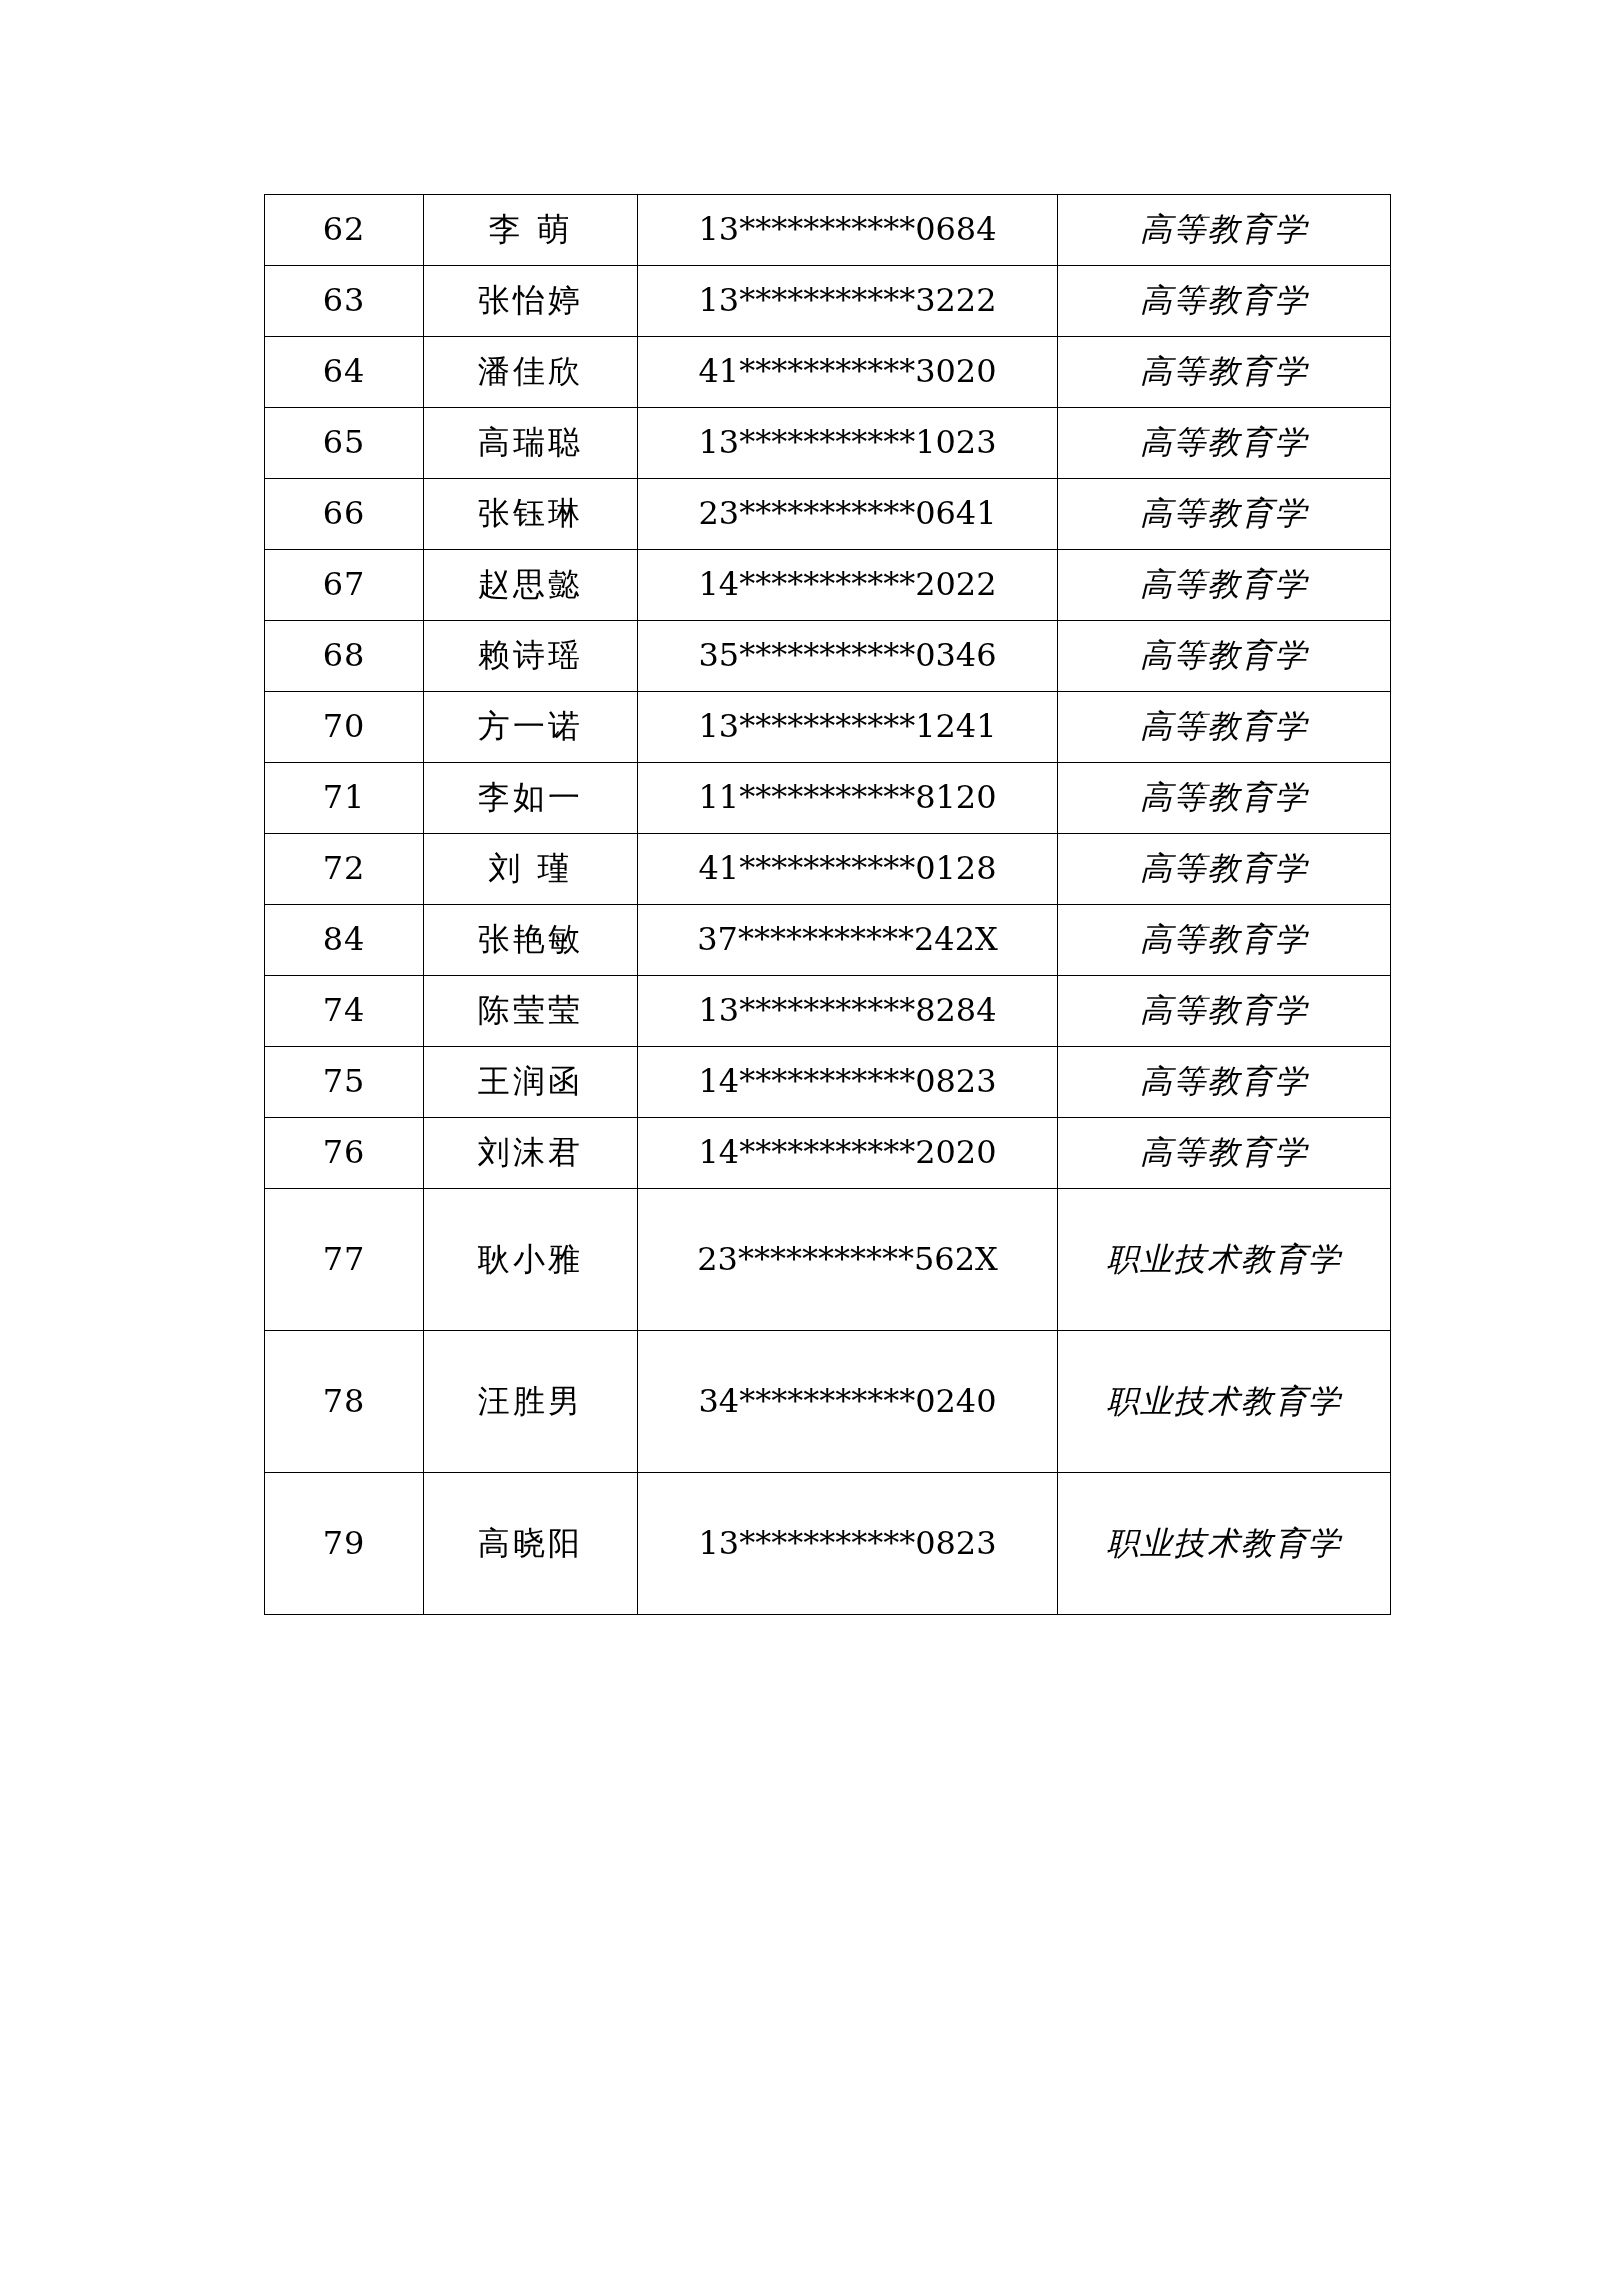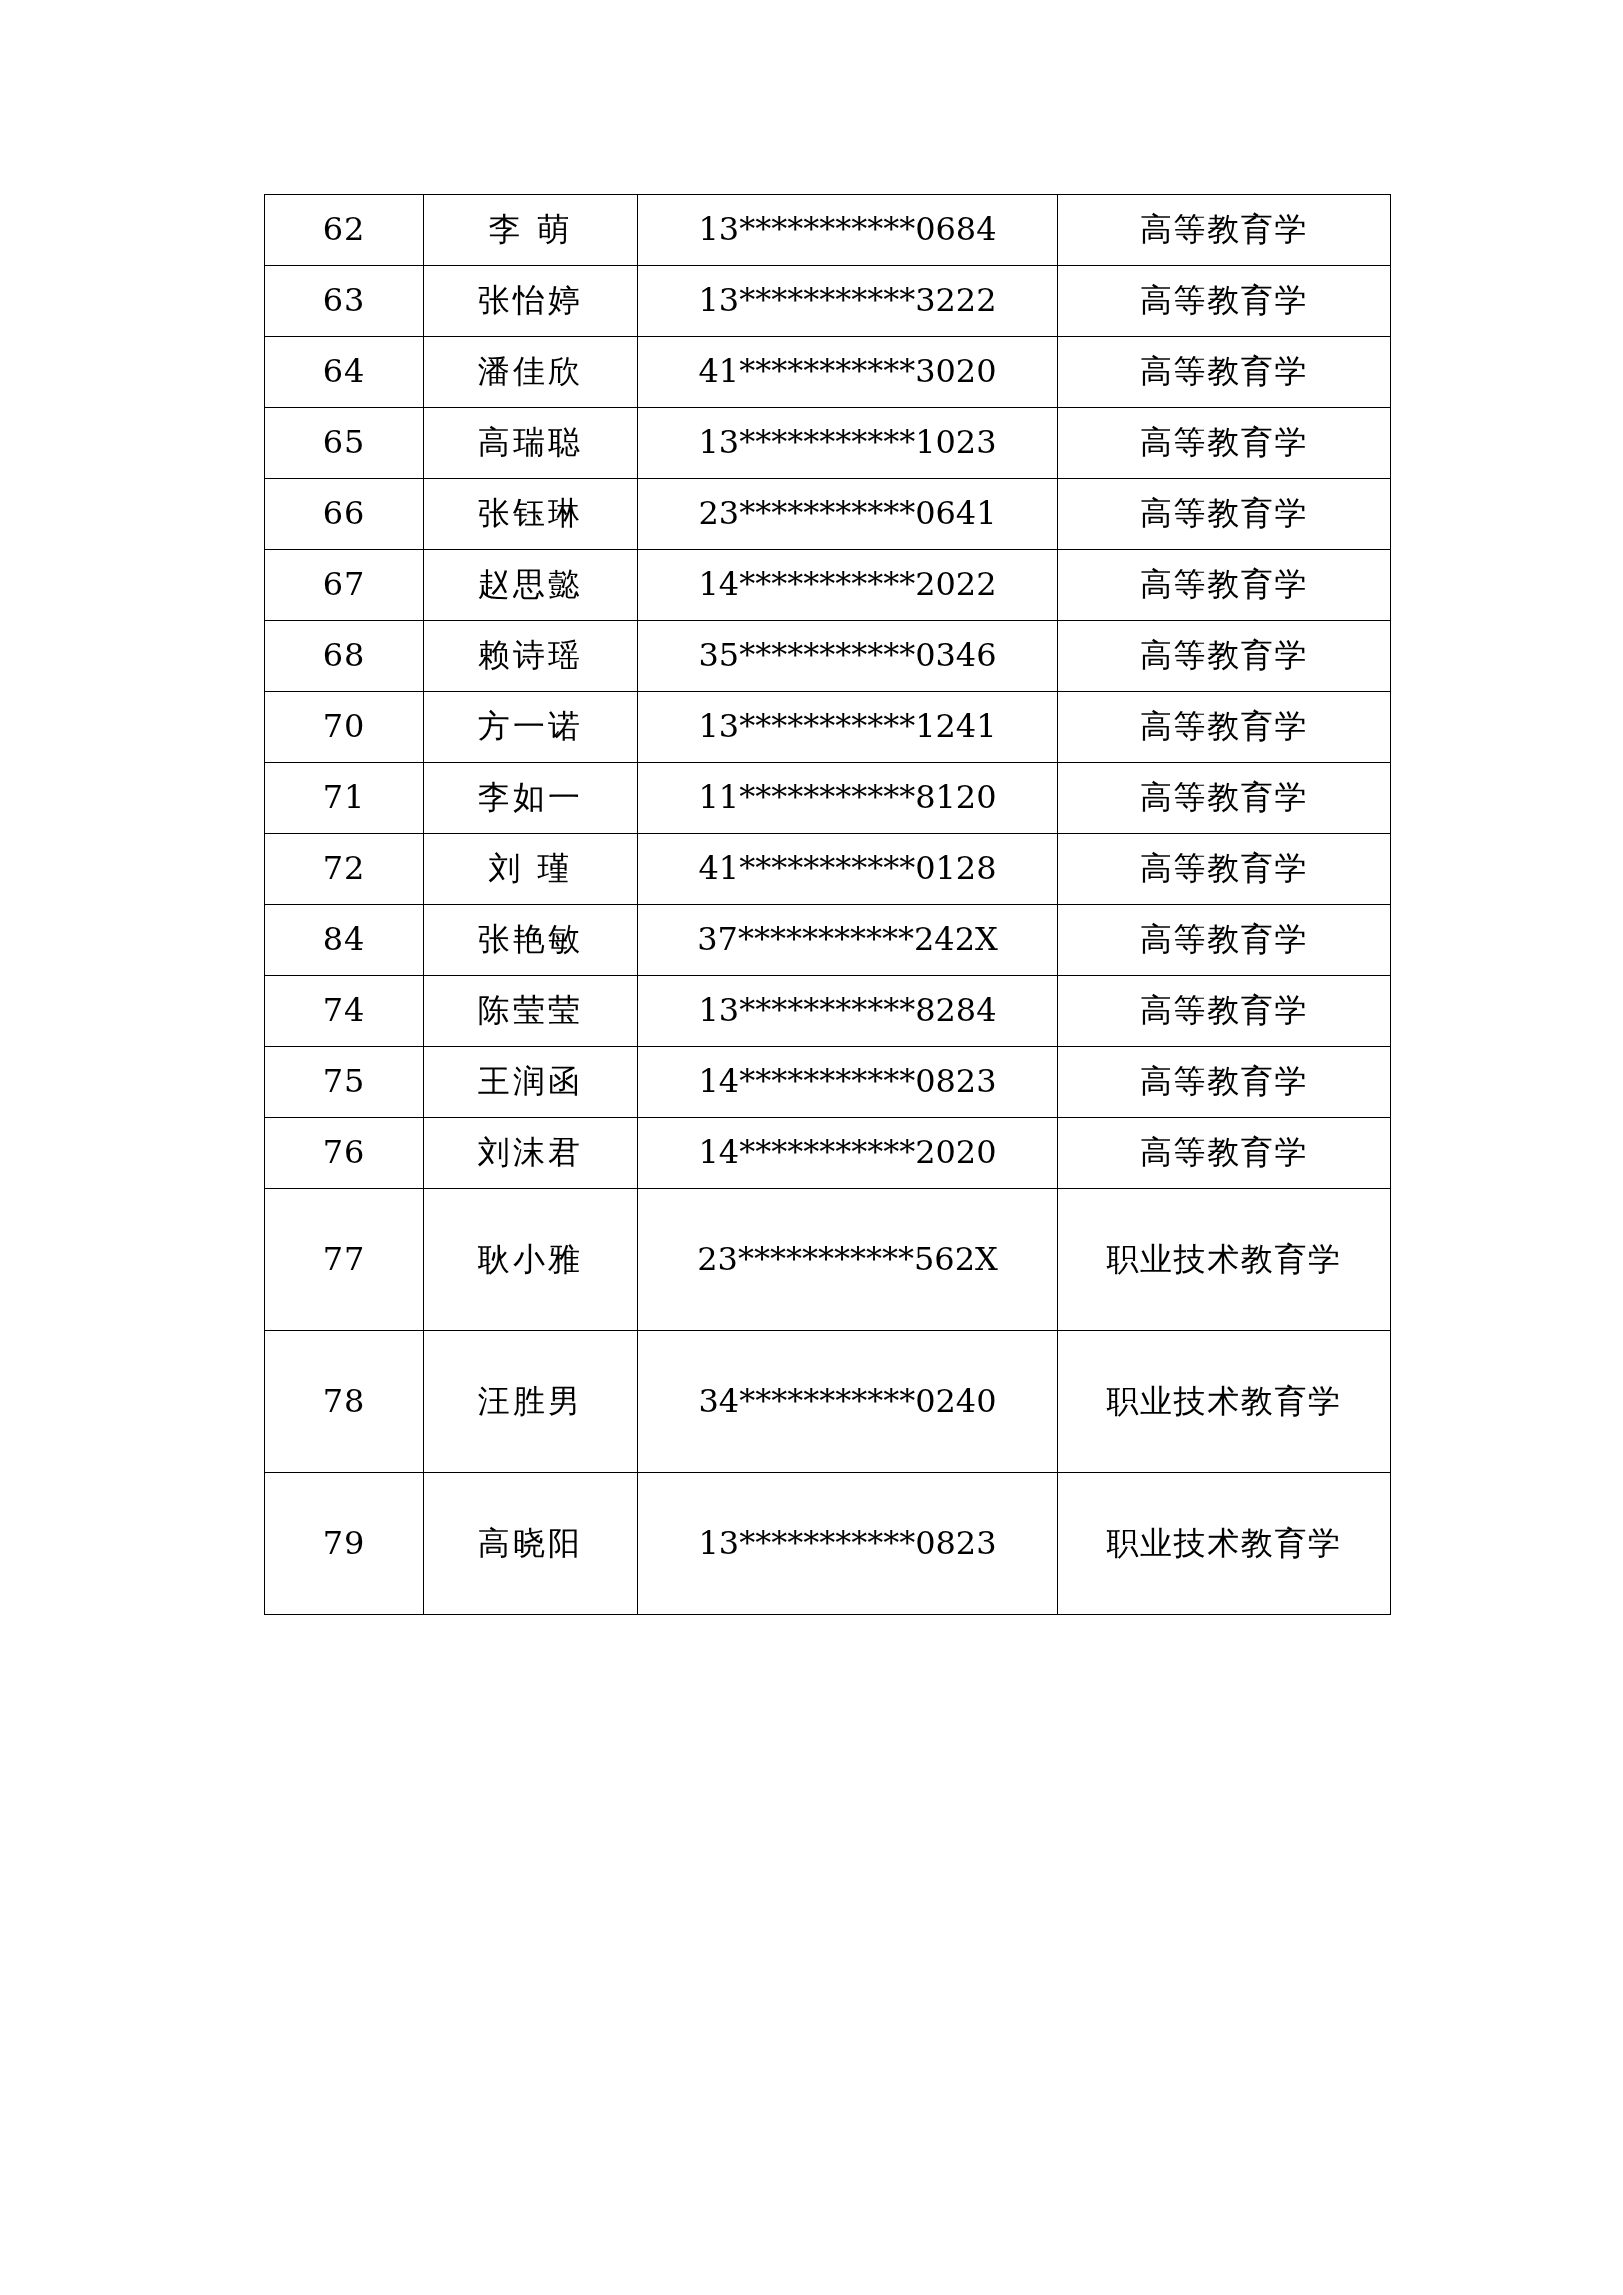--- a/index.html
+++ b/index.html
@@ -58,20 +58,21 @@
   }
   td.id-cell {
     font-size: 32px;
     letter-spacing: 0px;
     white-space: nowrap;
   }
   td.major-cell {
     font-size: 33px;
     letter-spacing: 1.6px;
     padding: 4.8px 14.3px;
+    font-style: italic;
   }
   tr.row-normal td { height: 70px; }
   tr.row-tall td { height: 141px; text-align: center; }
 </style>
 </head>
 <body>
 
 <div class="page">
   <div class="table-wrap">
     <table class="roster">

